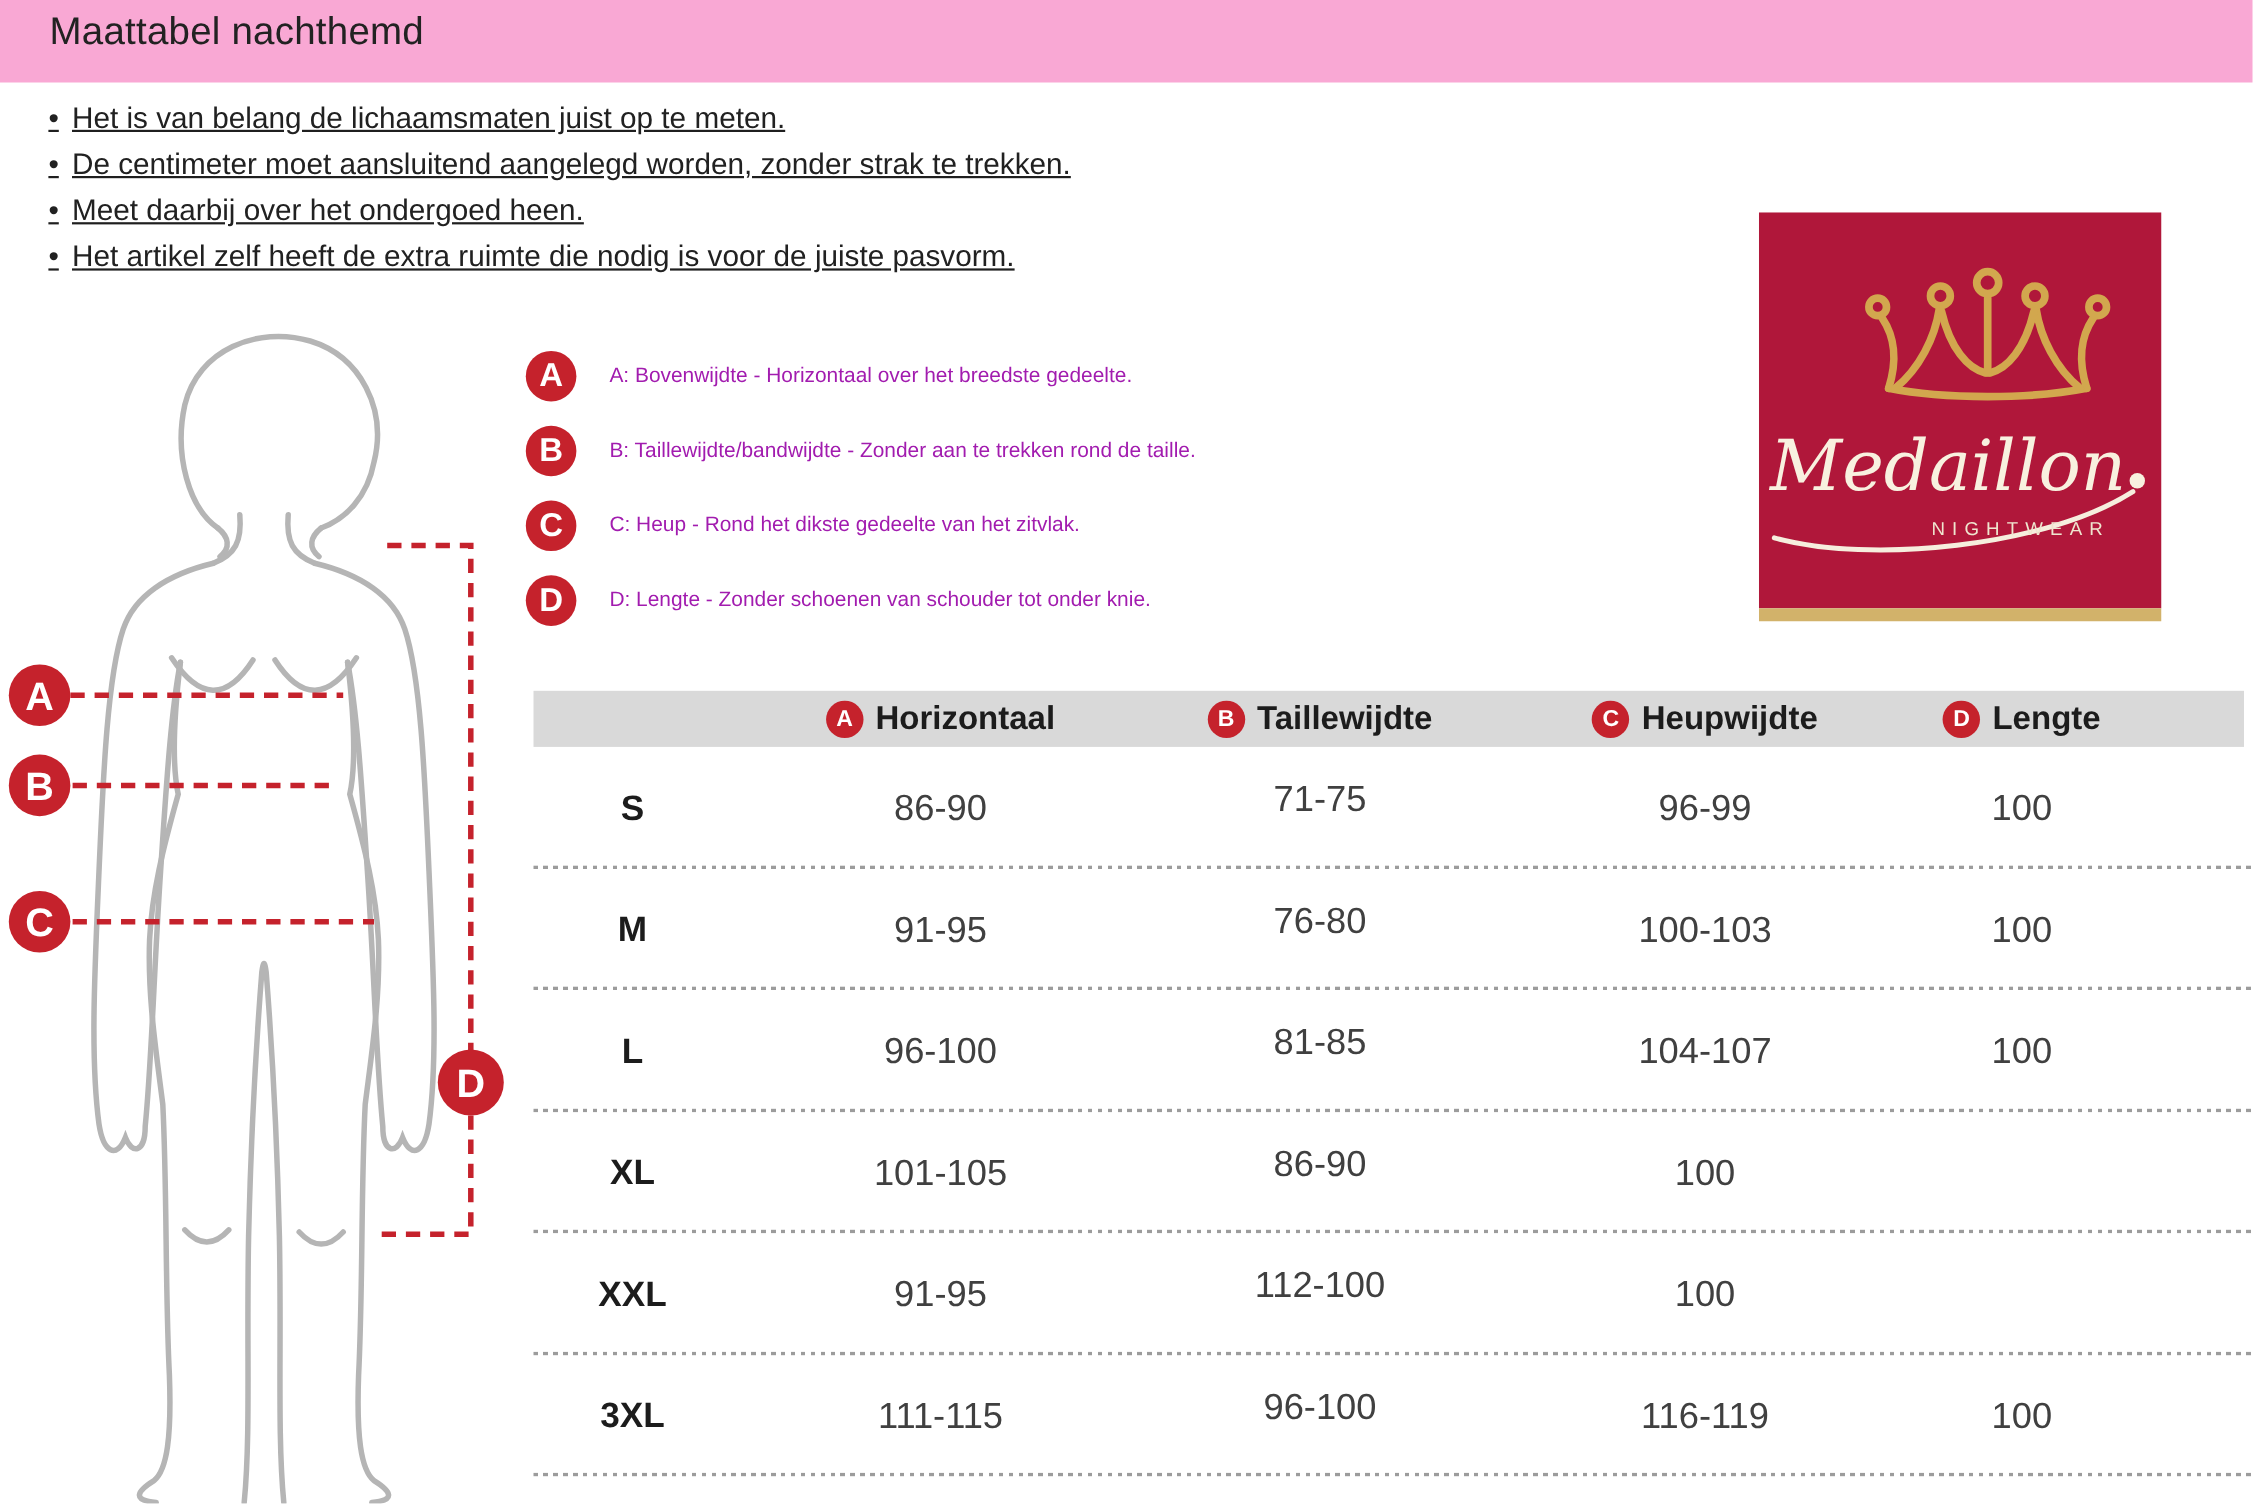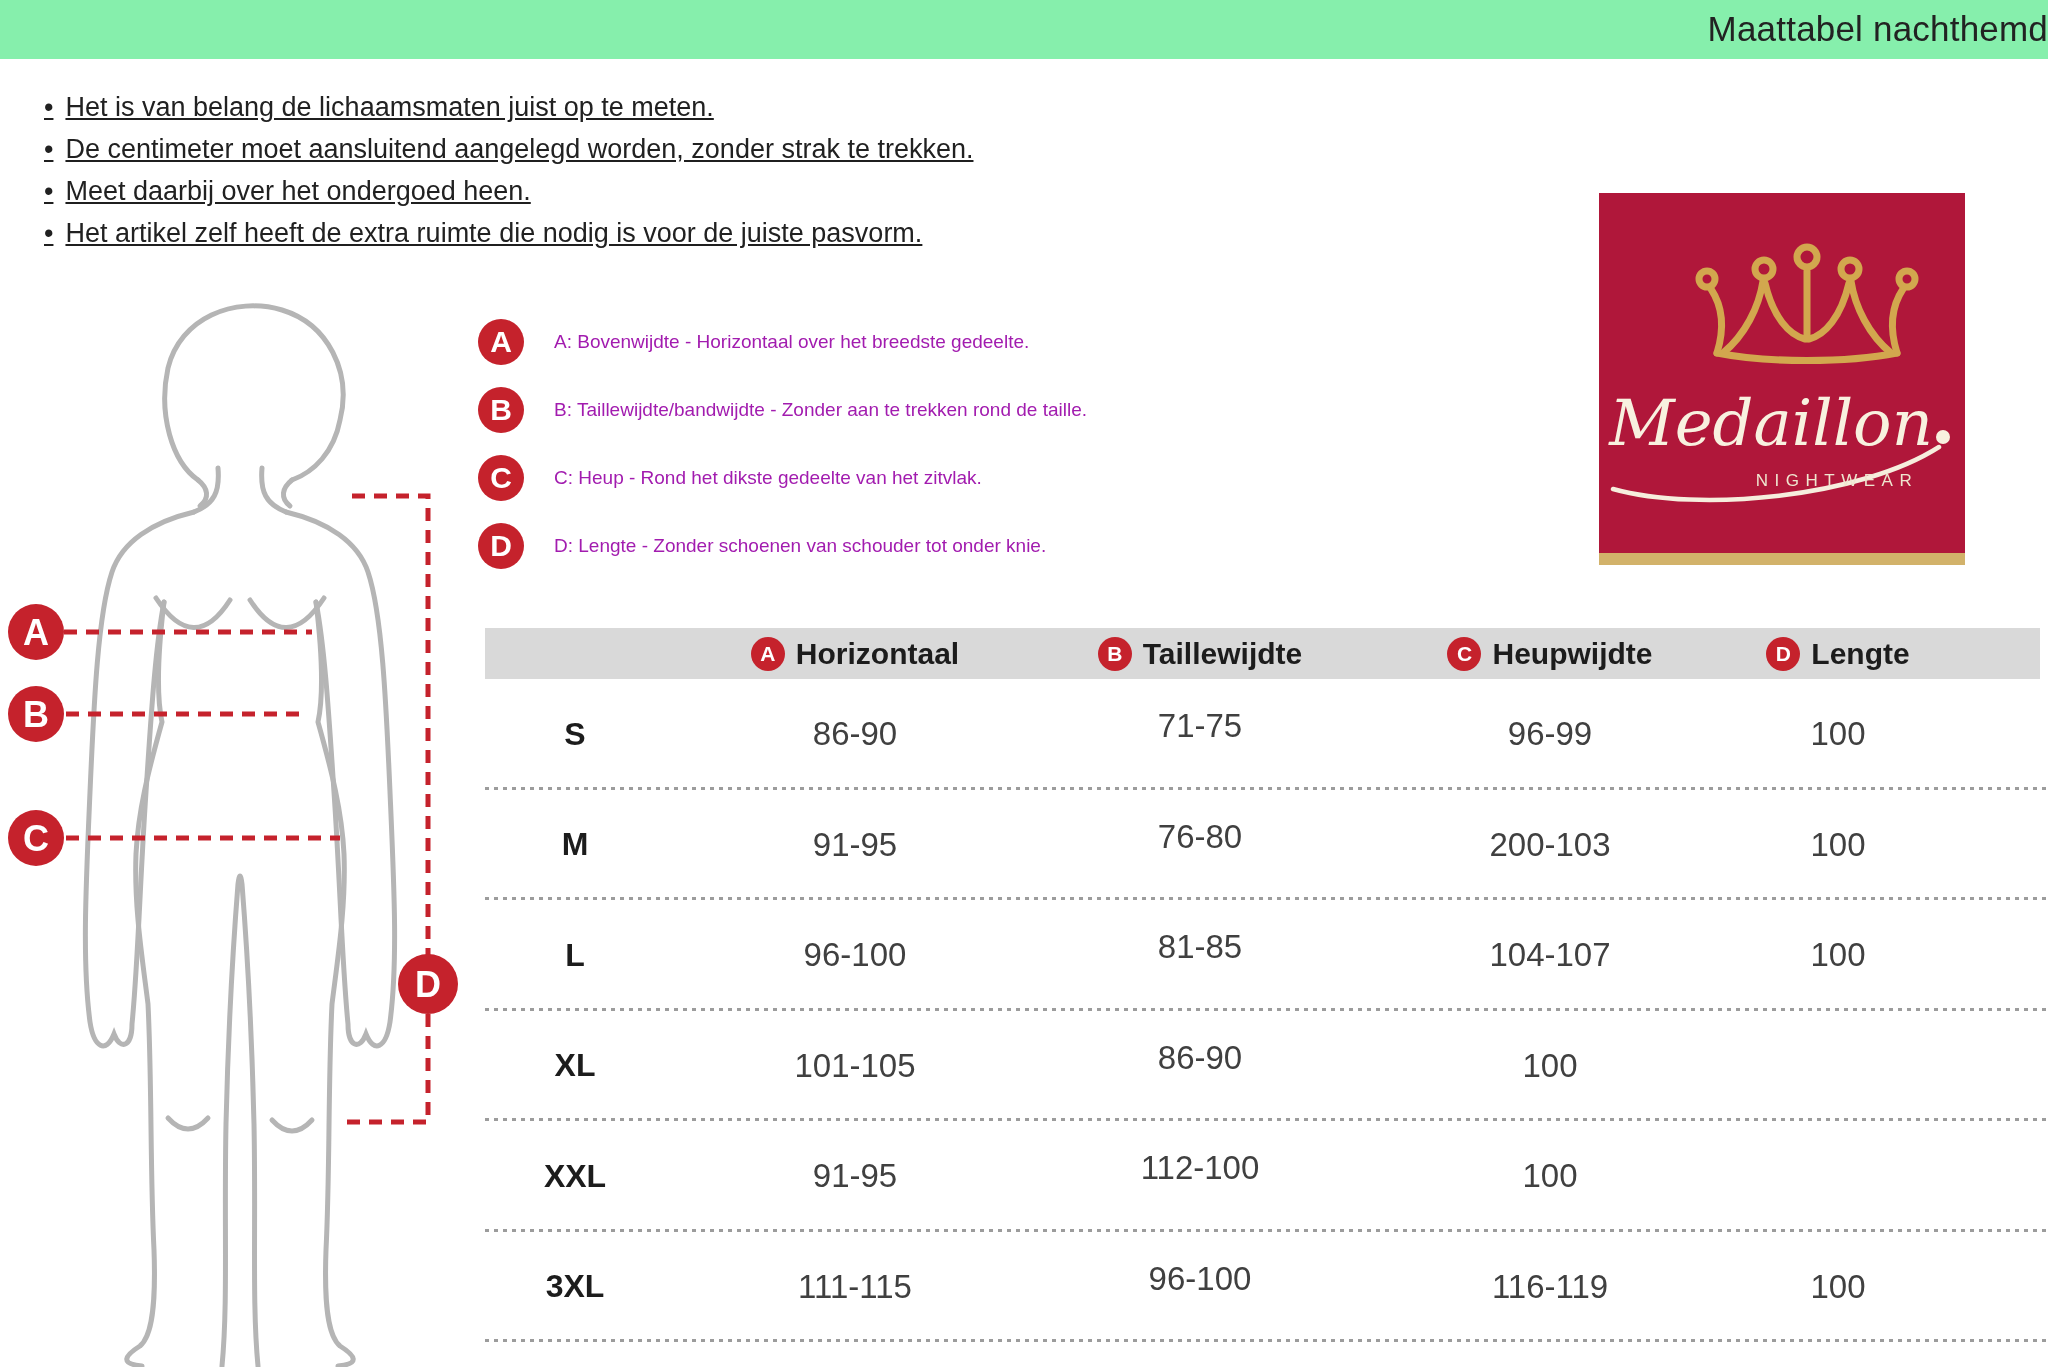--- a/index.html
+++ b/index.html
@@ -1,21 +1,21 @@
 <!DOCTYPE html>
 <html><head>
 <meta charset="utf-8">
 <style>
   html,body{margin:0;padding:0;background:#ffffff;}
   .stage{
     position:relative;width:2048px;height:1367px;background:#ffffff;
     font-family:"Liberation Sans", sans-serif;color:#1f1f1f;overflow:hidden;
   }
   
-  .title-bar{position:absolute;left:0;top:0;width:2048px;height:59px;background:#86efac;text-align:right;}
+  .title-bar{position:absolute;left:0;top:0;width:2048px;height:75px;background:#f9a8d4;}
   .title-bar h1{
     margin:0;padding:0 0 0 45px;font-size:35px;font-weight:400;color:#222;
     line-height:57px;letter-spacing:0.2px;
   }
   
   .instructions{position:absolute;left:44px;top:86px;list-style:none;margin:0;padding:0;text-decoration:underline;}
   .instructions li{font-size:27px;line-height:42px;color:#212121;white-space:nowrap;}
   .instructions li::before{content:"\2022";margin-right:12px;color:#212121;}
   
   .legend{position:absolute;left:478px;top:319px;}
@@ -191,21 +191,21 @@
       <div class="td size">S</div>
       <div class="td">86-90</div>
       <div class="td">71-75</div>
       <div class="td">96-99</div>
       <div class="td">100</div>
     </div>
     <div class="trow">
       <div class="td size">M</div>
       <div class="td">91-95</div>
       <div class="td">76-80</div>
-      <div class="td">200-103</div>
+      <div class="td">100-103</div>
       <div class="td">100</div>
     </div>
     <div class="trow">
       <div class="td size">L</div>
       <div class="td">96-100</div>
       <div class="td">81-85</div>
       <div class="td">104-107</div>
       <div class="td">100</div>
     </div>
     <div class="trow">

